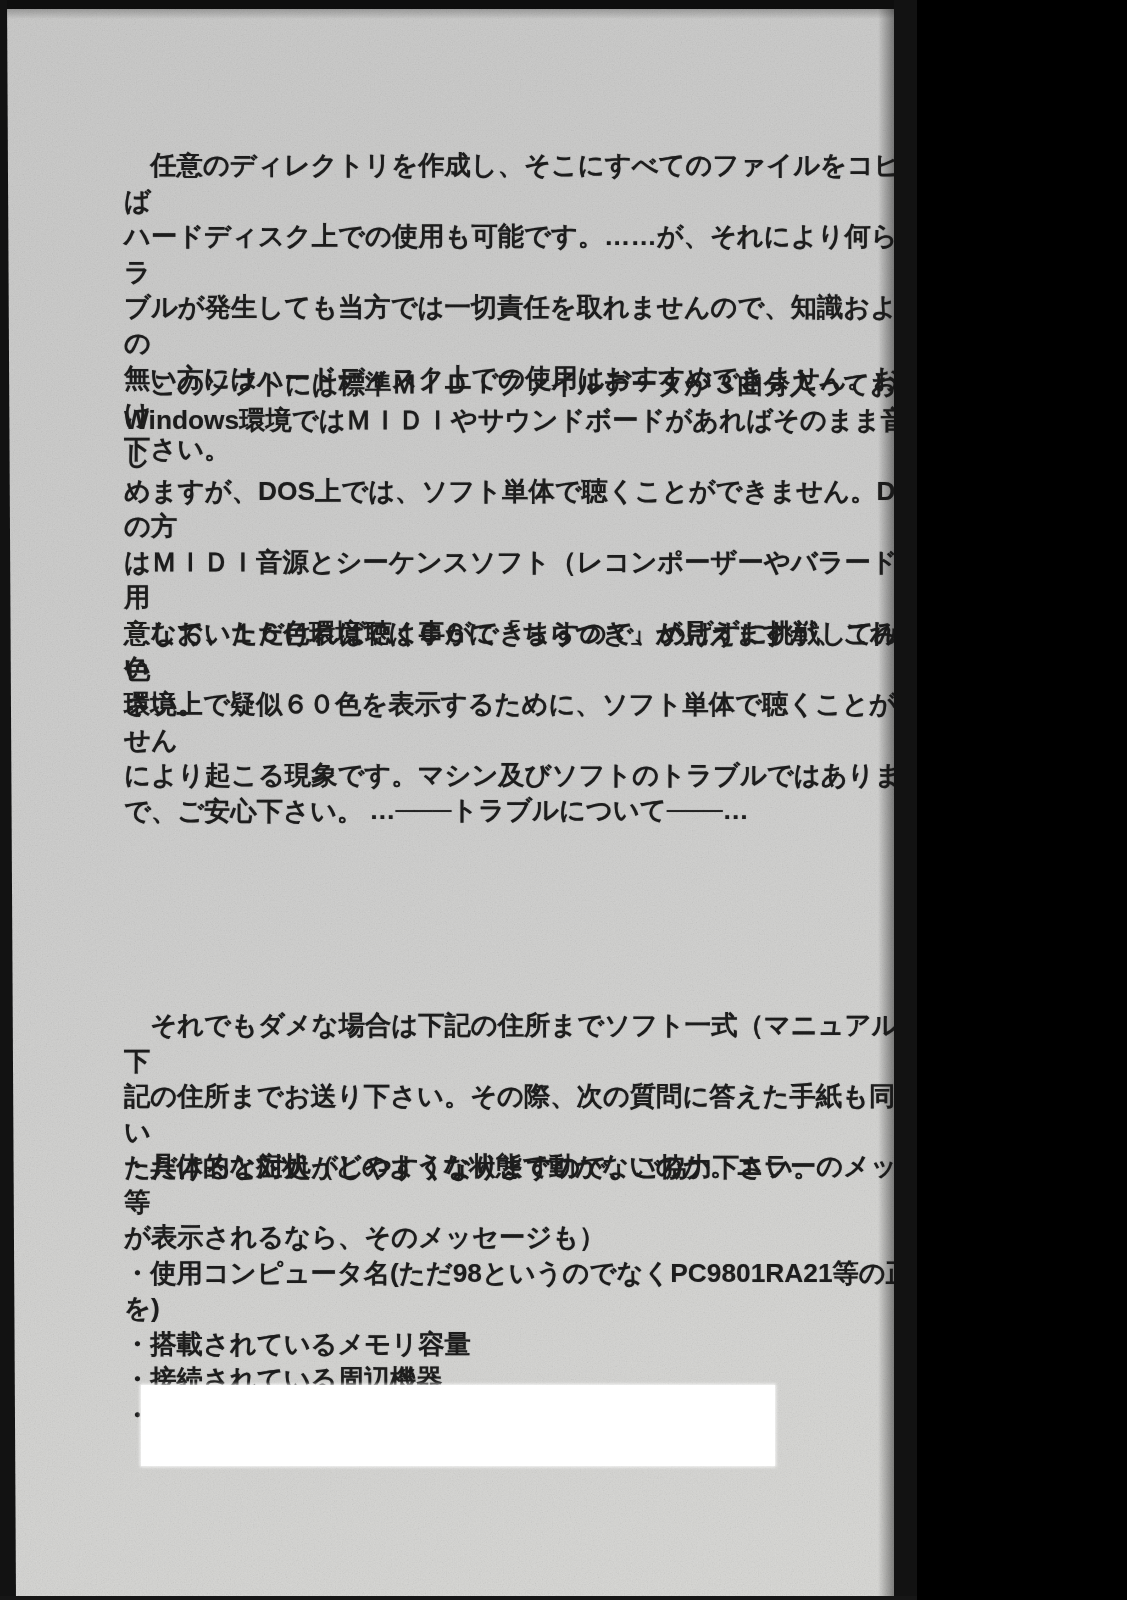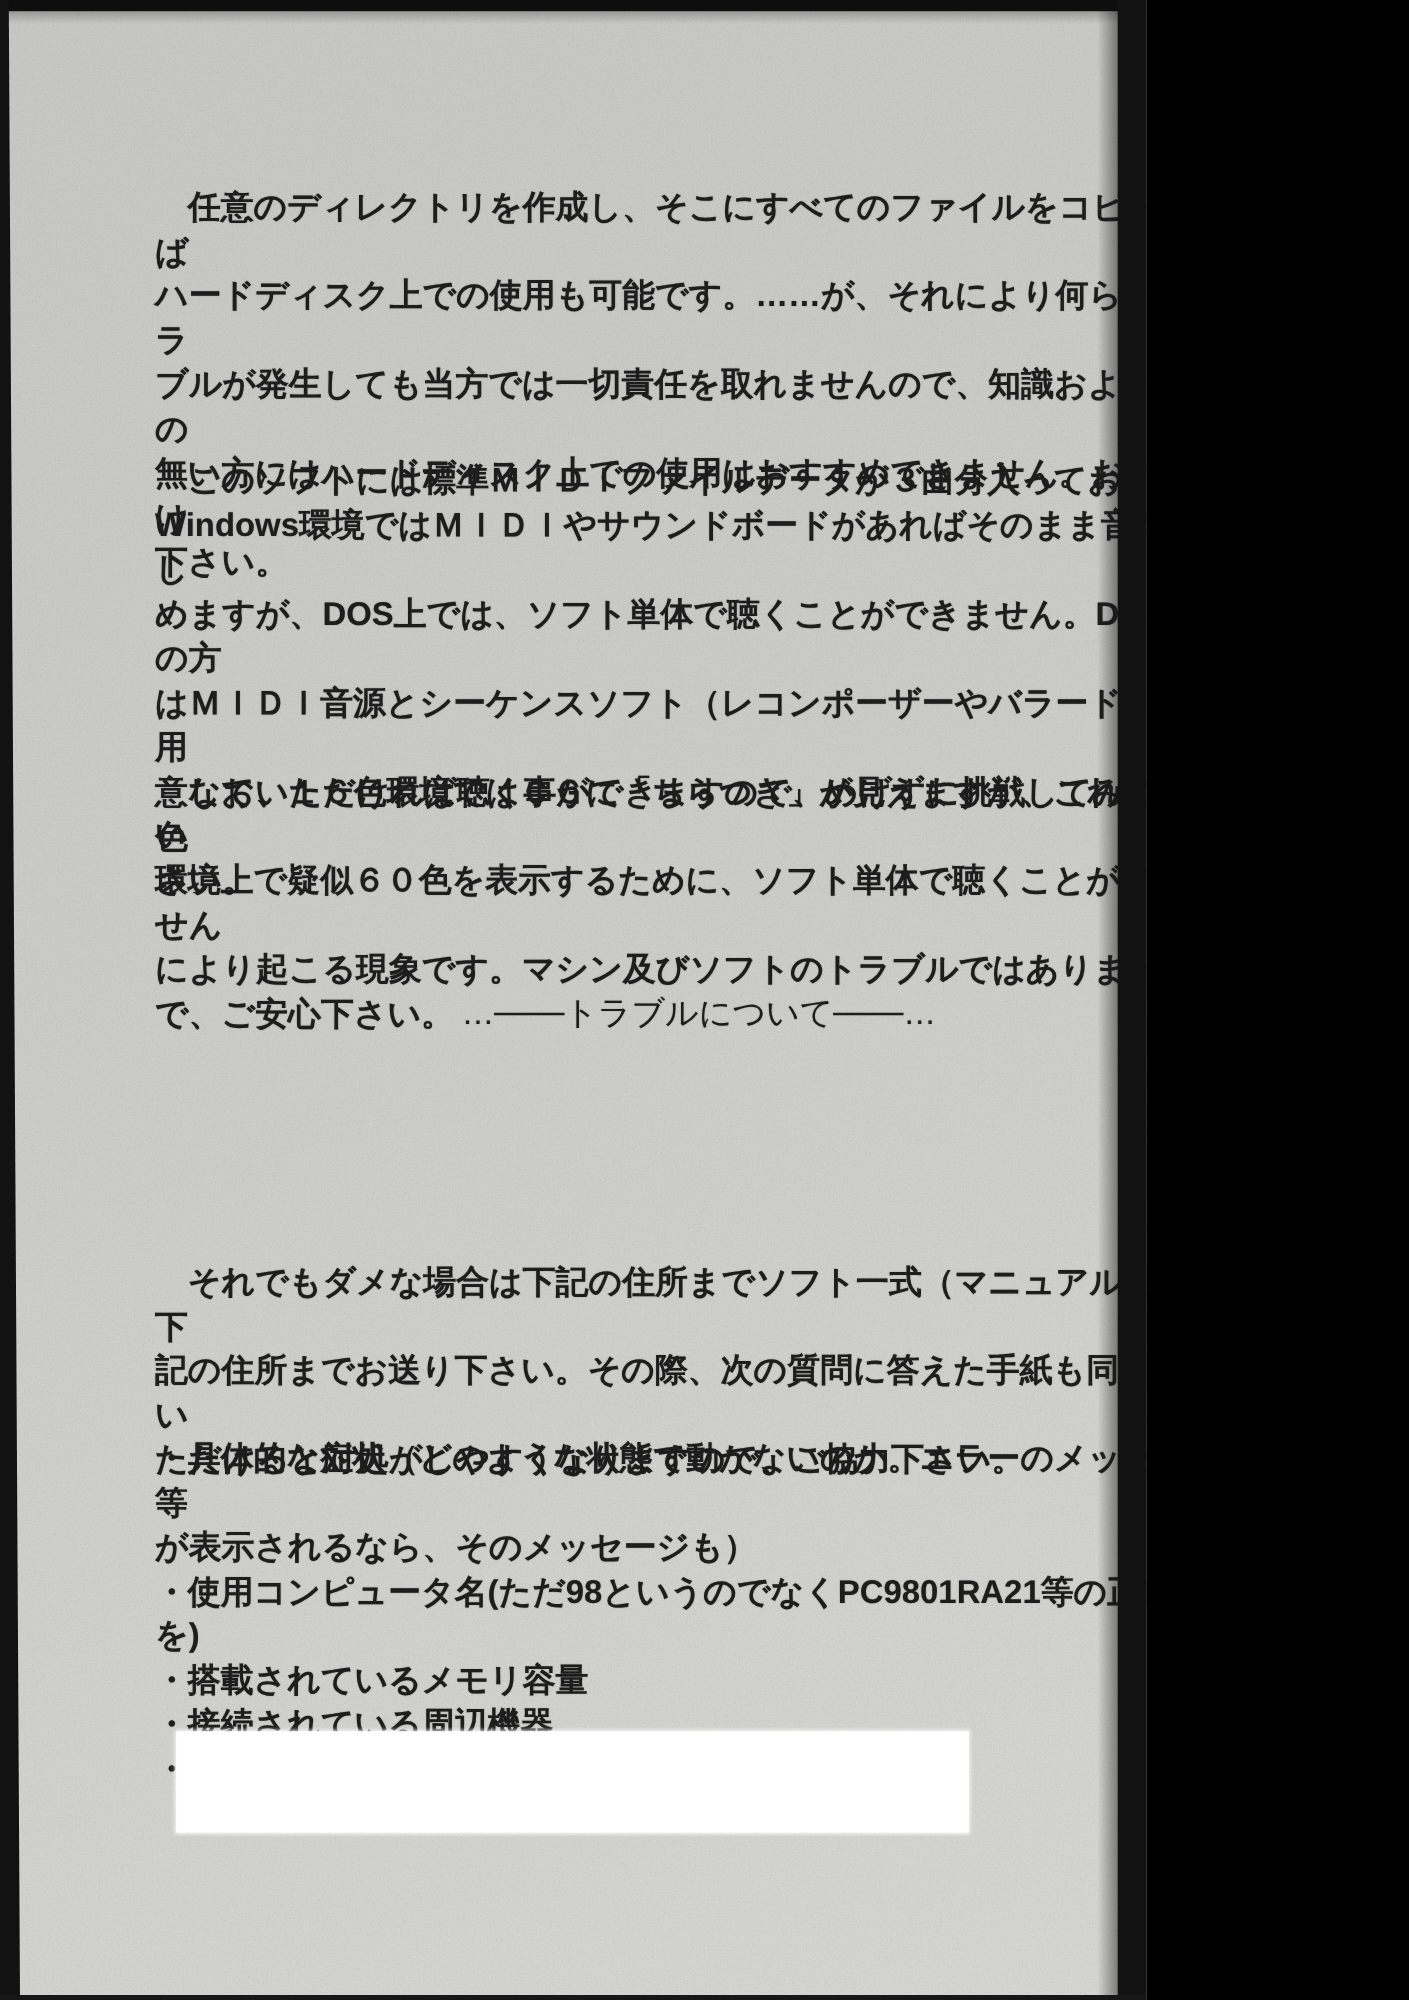--- a/index.html
+++ b/index.html
@@ -75,21 +75,21 @@
 
   .section-heading {
     position: absolute;
     left: 124px;
     top: 793px;
     width: 870px;
     margin: 0;
     text-align: center;
     font-size: 26.3px;
     line-height: 35.5px;
-    font-weight: 400;
+    font-weight: 700;
     color: #1d1d1d;
     white-space: pre;
     text-shadow: 0 0 1px rgba(25,25,25,0.45);
   }
 
   .redaction-box {
     position: absolute;
     left: 141px;
     top: 1385px;
     width: 634px;

